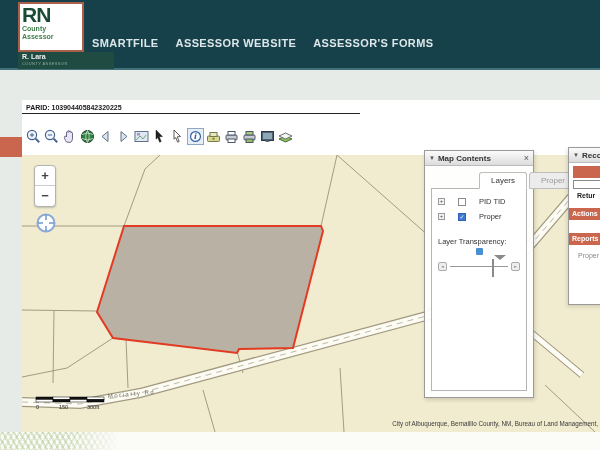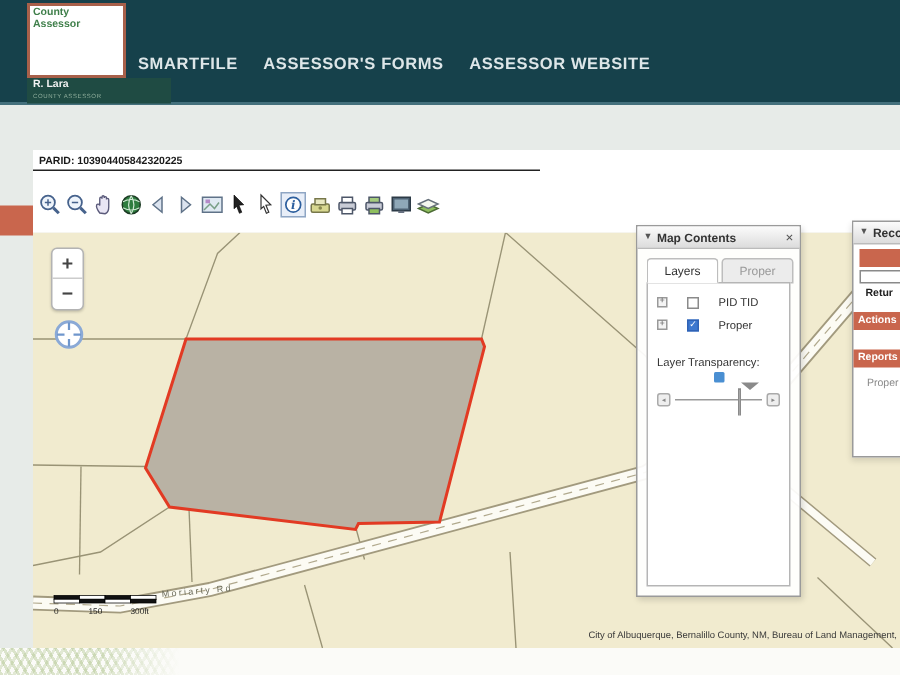--- a/index.html
+++ b/index.html
@@ -52,21 +52,21 @@
     box-shadow:1px 2px 4px rgba(0,0,0,.15);}
   .panel-header{height:15px;background:linear-gradient(#fbfbfb,#dcdcdc);
     border-bottom:1px solid #bbb;display:flex;align-items:center;padding:0 4px;cursor:pointer;}
   .panel-caret{font-size:6px;color:#555;margin-right:3px;}
   .panel-title{font-size:8px;font-weight:bold;color:#333;flex:1;}
   .panel-close{font-size:9px;color:#555;cursor:pointer;line-height:9px;}
   .mc-body{padding:6px;}
   .tabs{display:flex;}
   .tab{font-size:8px;padding:3px 11px;border:1px solid #bdbdbd;border-radius:3px 3px 0 0;
     cursor:pointer;}
-  .tab.active{background:#fff;color:#333;border-bottom:1px solid #fff;position:relative;z-index:2;}
+  .tab.active{background:#fff;color:#333;border-bottom:1px solid #fff;position:relative;z-index:2;margin-left:48px;}
   .tab.inactive{background:#ececec;color:#999;margin-left:2px;}
   .tab-content{border:1px solid #b5b5b5;background:#fff;margin-top:-1px;height:203px;
     padding:8px 6px;position:relative;z-index:1;}
   .layer-row{display:flex;align-items:center;gap:13px;margin-bottom:6px;}
   .expander{width:7px;height:7px;border:1px solid #999;background:#f4f4f4;font-size:6px;
     line-height:5px;text-align:center;color:#555;cursor:pointer;}
   .cb{width:8px;height:8px;border:1px solid #8a8a8a;background:#fff;font-size:6px;
     line-height:7px;text-align:center;color:#fff;cursor:pointer;}
   .cb.checked{background:#3d78cf;border-color:#2f62b5;}
   .layer-label{font-size:7.5px;color:#333;}
@@ -102,33 +102,34 @@
       repeating-linear-gradient(60deg,rgba(167,190,130,.38) 0 2px,rgba(244,246,238,0) 2px 5px),
       repeating-linear-gradient(-60deg,rgba(167,190,130,.30) 0 2px,rgba(244,246,238,0) 2px 5px);}
   .footer-fade{position:absolute;left:0;top:0;width:120px;height:18px;
     background:linear-gradient(to right,rgba(251,251,248,0) 55%,#fbfbf8 100%);}
 </style>
 </head>
 <body>
 
 <div class="header">
   <div class="logo-box">
+    <div class="logo-acronym">RN</div>
     <div class="logo-sub">
       <div>County</div>
       <div>Assessor</div>
     </div>
   </div>
   <div class="logo-band">
     <div class="logo-officer">R. Lara</div>
     <div class="logo-officer-title">COUNTY ASSESSOR</div>
   </div>
   <div class="nav">
     <span class="nav-item">SMARTFILE</span>
+    <span class="nav-item">ASSESSOR WEBSITE</span>
     <span class="nav-item">ASSESSOR'S FORMS</span>
-    <span class="nav-item">ASSESSOR WEBSITE</span>
   </div>
 </div>
 
 <div class="info-block">
   <div class="parid-line">PARID: 103904405842320225</div>
 </div>
 
 <div class="orange-stub"></div>
 
 <div class="toolbar">

